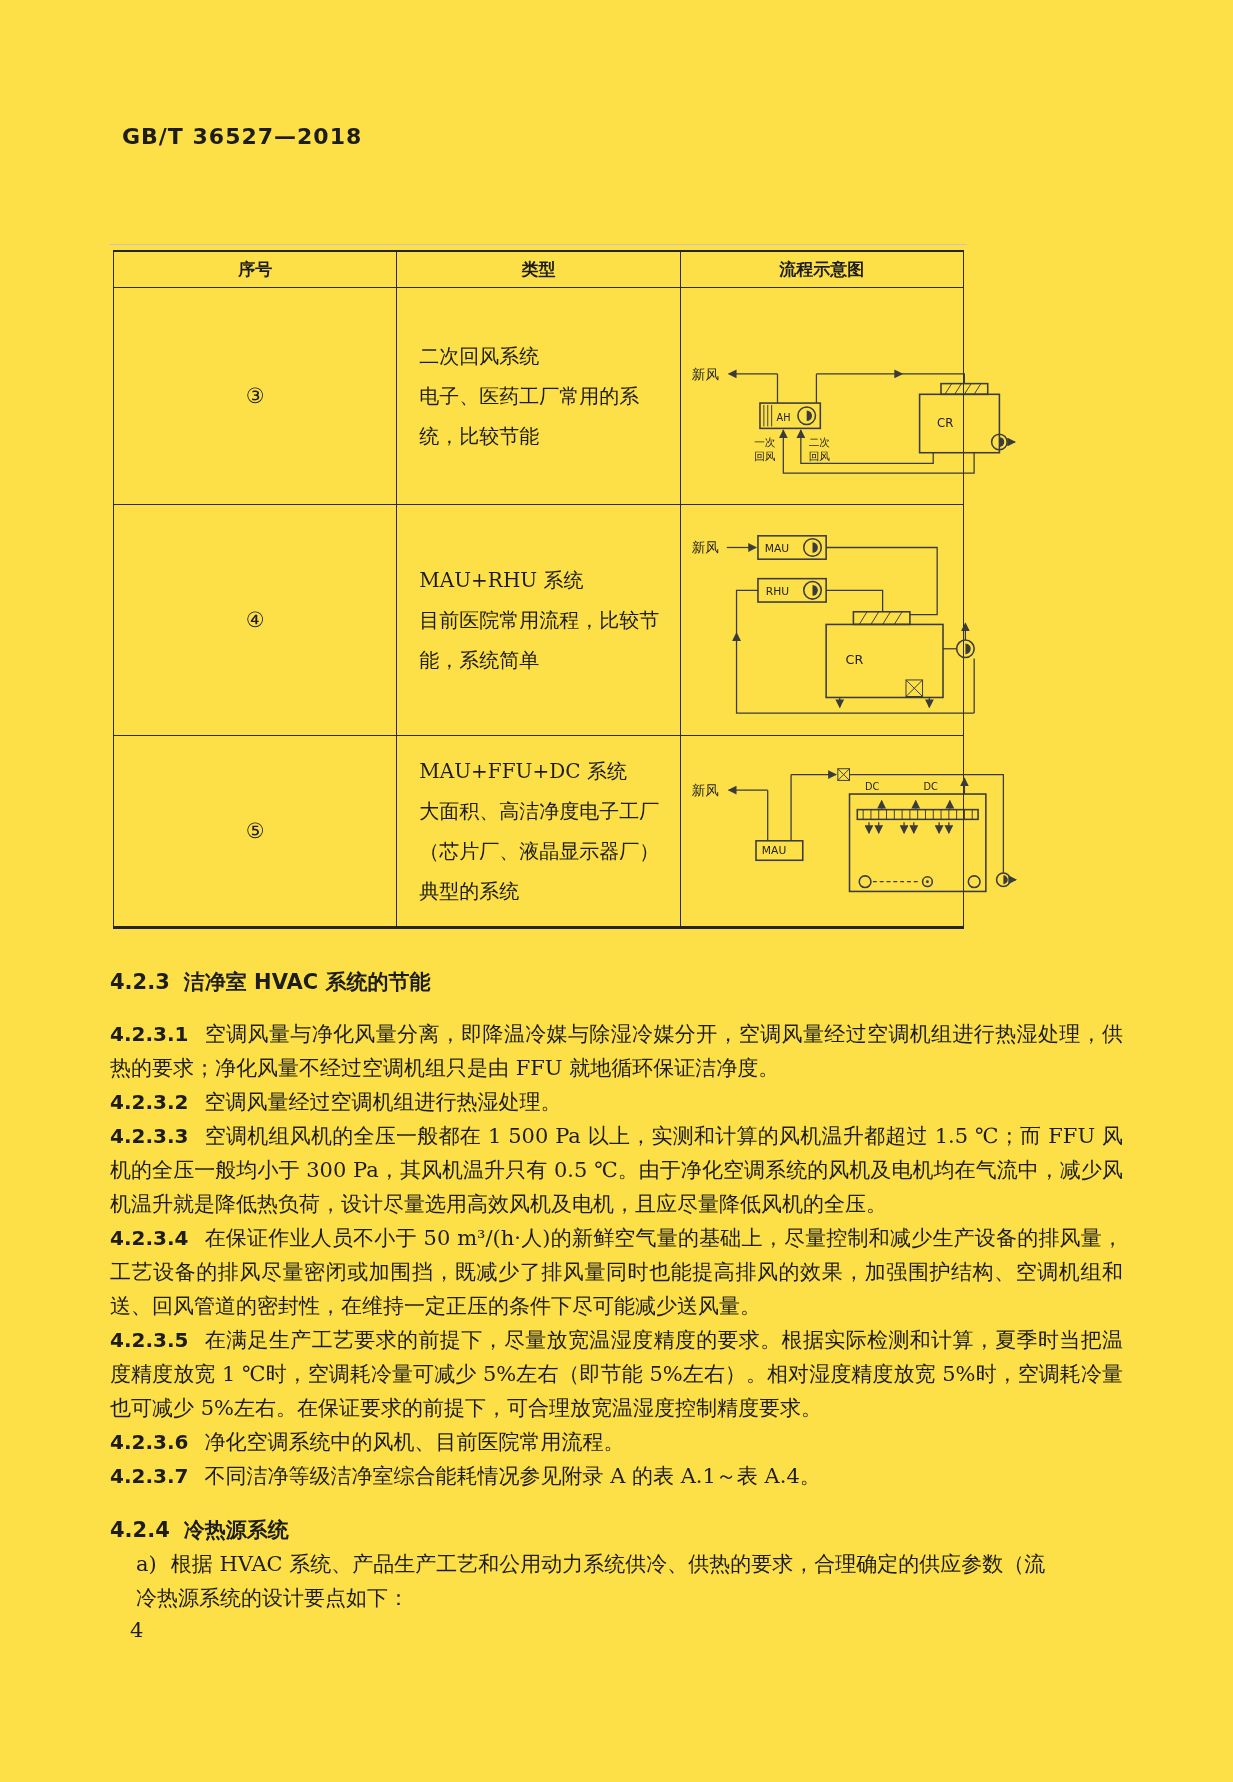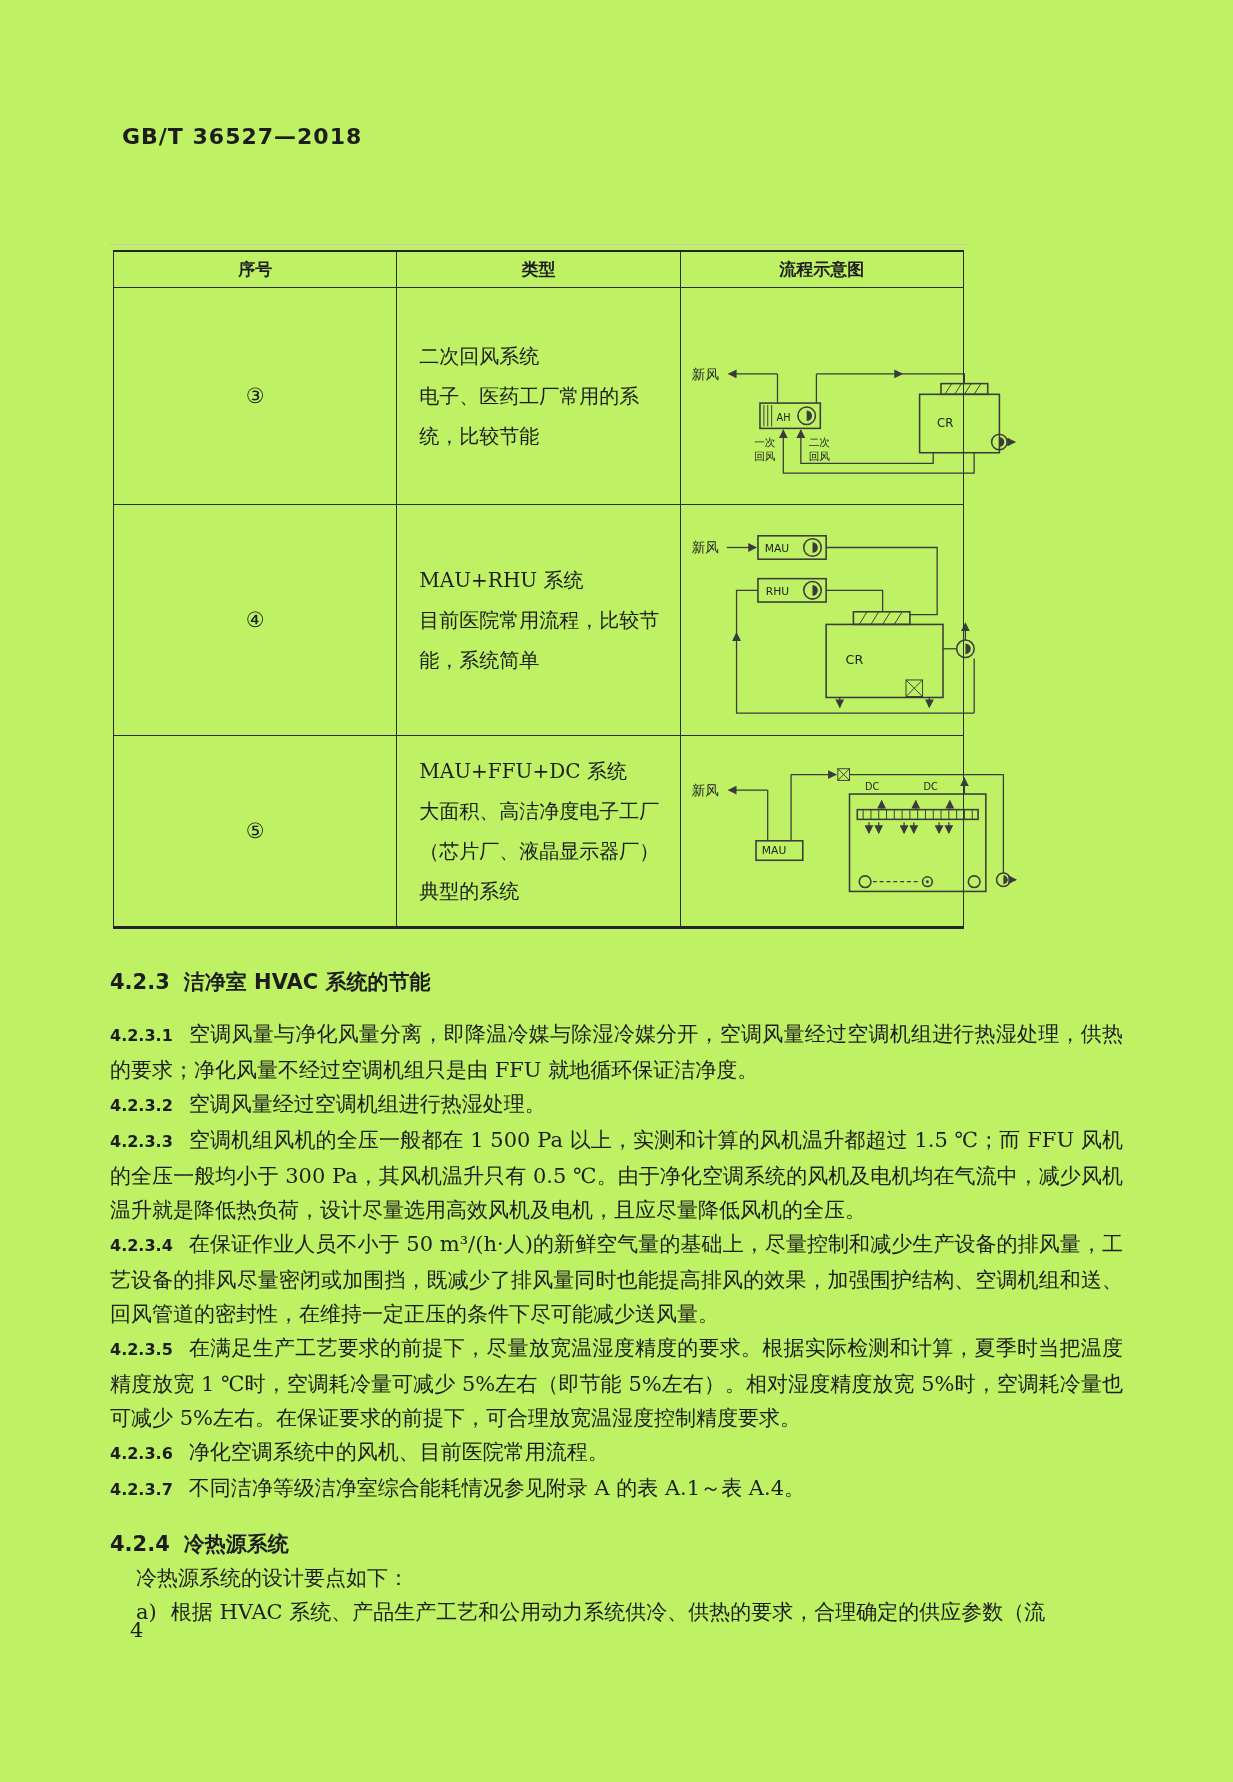--- a/index.html
+++ b/index.html
@@ -1,35 +1,35 @@
 <!DOCTYPE html>
 <html><head>
 <meta charset="utf-8">
 <style>
   html,body{margin:0;padding:0;background:#e9e9e7;}
-  .page{position:relative;width:1233px;height:1782px;margin:0 auto;background:#bef264;
+  .page{position:relative;width:1233px;height:1782px;margin:0 auto;background:#fde047;
         font-family:"DejaVu Serif","Liberation Serif",serif;color:#1d1d1d;overflow:hidden;}
   .doc-number{position:absolute;left:122px;top:124px;font-family:"DejaVu Sans","Liberation Sans",sans-serif;
         font-weight:bold;font-size:22px;letter-spacing:1px;}
   .table-title{position:absolute;left:113px;top:197px;width:851px;text-align:center;
         font-family:"DejaVu Sans","Liberation Sans",sans-serif;font-weight:bold;font-size:19px;}
   .table-topline{position:absolute;left:109px;top:244px;width:858px;height:1px;background:#c6c6c2;}
   table.flow{position:absolute;left:113px;top:250px;width:851px;border-collapse:collapse;table-layout:fixed;
         border-left:1.5px solid #2c2c2c;border-right:1.5px solid #2c2c2c;
         border-top:2.5px solid #252525;border-bottom:3px solid #252525;}
   table.flow td,table.flow th{border:1px solid #2c2c2c;}
   th.h-cell{height:33px;font-family:"DejaVu Sans","Liberation Sans",sans-serif;font-weight:600;
         font-size:17px;text-align:center;vertical-align:middle;}
   td.no-col{width:55px;text-align:center;font-size:21px;vertical-align:middle;}
   td.type-col{width:449px;padding:0 14px 0 22px;font-size:20px;line-height:40px;vertical-align:middle;}
   td.diagram-col{width:347px;text-align:center;vertical-align:middle;}
   tr.r3 td{height:214px;} tr.r4 td{height:228px;} tr.r5 td{height:188px;}
   .sections{position:absolute;left:110px;top:951px;width:1013px;}
   .clause{font-size:21px;line-height:34px;text-align:justify;margin:0;}
-  .cnum{font-family:"DejaVu Sans","Liberation Sans",sans-serif;font-weight:bold;font-size:16px;margin-right:16px;}
+  .cnum{font-family:"DejaVu Sans","Liberation Sans",sans-serif;font-weight:bold;font-size:20px;margin-right:16px;}
   .heading{font-family:"DejaVu Sans","Liberation Sans",sans-serif;font-weight:bold;font-size:21px;
         line-height:34px;margin:14px 0 18px 0;}
   .heading.h2{margin:20px 0 0 0;}
   .heading .cnum{margin-right:14px;font-size:21px;}
   .clause.indent1{text-indent:26px;}
   .clause.list-item{padding-left:26px;}
   .clause.list-item .cnum{font-family:"DejaVu Serif","Liberation Serif",serif;font-weight:normal;
         font-size:21px;margin-right:14px;}
   .page-number{position:absolute;left:130px;top:1618px;font-size:21px;}
   
@@ -253,22 +253,22 @@
     </p>
     <p class="clause">
       <span class="cnum">4.2.3.6</span><span>净化空调系统中的风机、目前医院常用流程。</span>
     </p>
     <p class="clause">
       <span class="cnum">4.2.3.7</span><span>不同洁净等级洁净室综合能耗情况参见附录 A 的表 A.1～表 A.4。</span>
     </p>
     <div class="heading h2">
       <span class="cnum">4.2.4</span><span>冷热源系统</span>
     </div>
+    <p class="clause list-item">
+      <span class="cnum">a)</span><span>根据 HVAC 系统、产品生产工艺和公用动力系统供冷、供热的要求，合理确定的供应参数（流</span>
+    </p>
     <p class="clause indent1">
       <span>冷热源系统的设计要点如下：</span>
     </p>
-    <p class="clause list-item">
-      <span class="cnum">a)</span><span>根据 HVAC 系统、产品生产工艺和公用动力系统供冷、供热的要求，合理确定的供应参数（流</span>
-    </p>
   </div>
 
   <div class="page-number">4</div>
 </div>
 
 </body></html>

